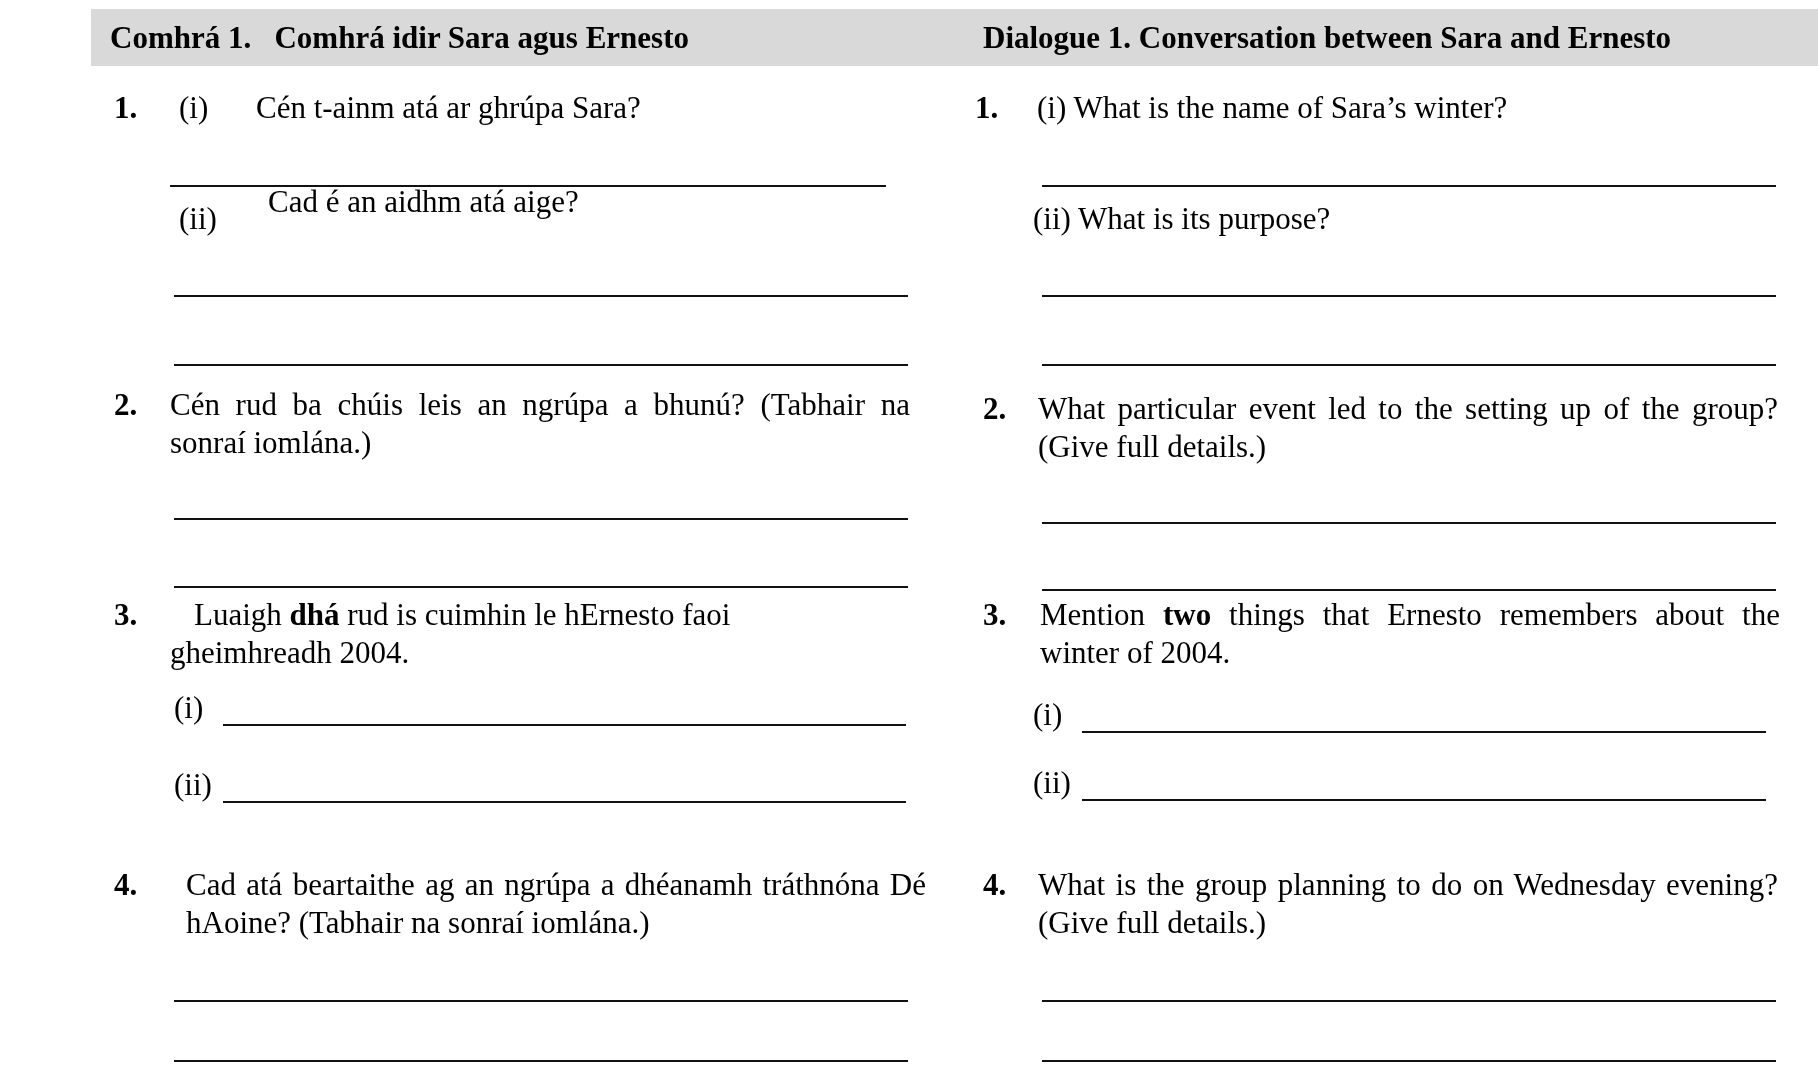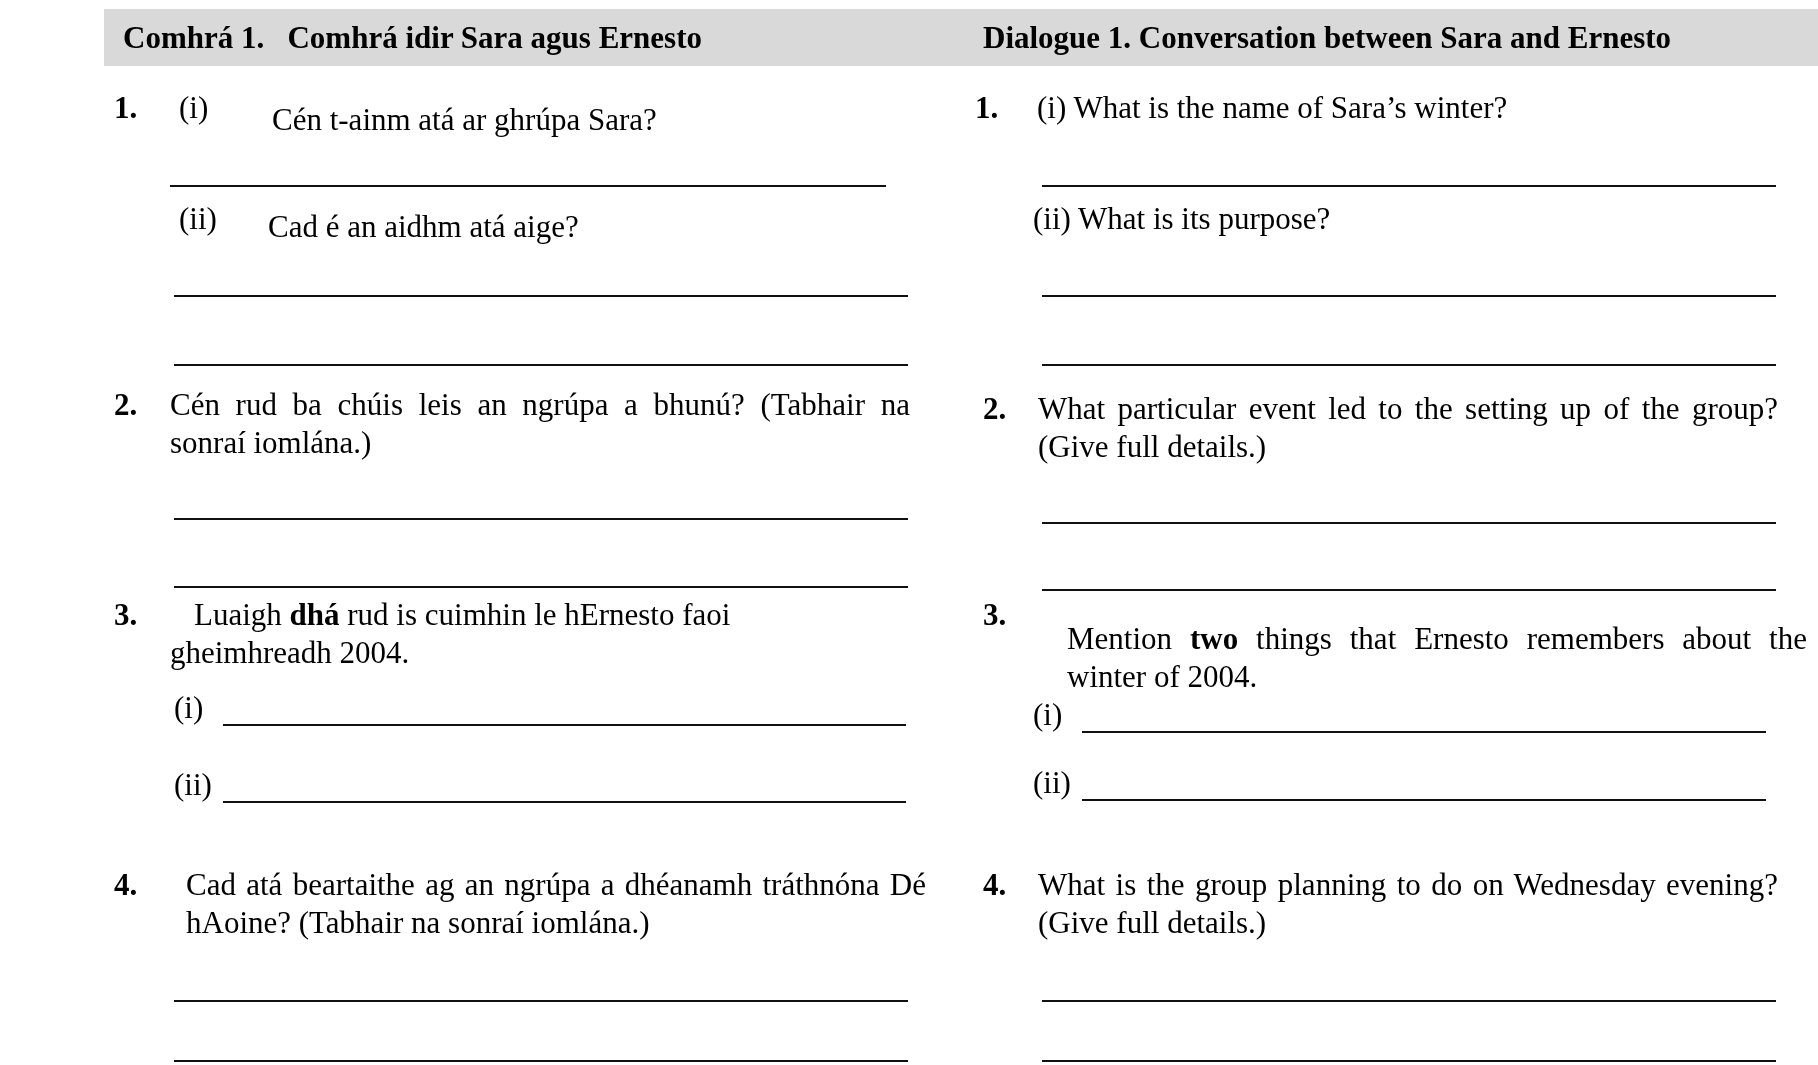--- a/index.html
+++ b/index.html
@@ -9,30 +9,30 @@
   .header span { position:absolute; left:19px; top:11px; font-weight:bold; font-size:31px; line-height:36px; white-space:nowrap; }
   .num { position:absolute; font-weight:bold; font-size:31px; line-height:38px; }
   .txt { position:absolute; font-size:31px; line-height:38px; }
   .just { text-align:justify; text-align-last:left; }
   .line { position:absolute; height:0; border-top:2px solid #111; }
   b { font-weight:bold;text-align:right; }
 </style>
 </head>
 <body>
 
-<div class="header" style="left:104px; width:933px;">
+<div class="header" style="left:91px; width:933px;">
   <span style="white-space:pre;">Comhrá 1.   Comhrá idir Sara agus Ernesto</span>
 </div>
 
 <div class="num" style="left:114px; top:89px;">1.</div>
 <div class="txt" style="left:179px; top:89px;">(i)</div>
-<div class="txt" style="left:272px; top:89px;margin-top:12px;">Cén t-ainm atá ar ghrúpa Sara?</div>
+<div class="txt" style="left:256px; top:89px;">Cén t-ainm atá ar ghrúpa Sara?</div>
 <div class="line" style="left:170px; width:716px; top:185px;"></div>
 <div class="txt" style="left:179px; top:200px;">(ii)</div>
-<div class="txt" style="left:268px; top:208px;text-align:center;">Cad é an aidhm atá aige?</div>
+<div class="txt" style="left:268px; top:183px;text-align:center;">Cad é an aidhm atá aige?</div>
 <div class="line" style="left:174px; width:734px; top:295px;"></div>
 <div class="line" style="left:174px; width:734px; top:364px;"></div>
 
 <div class="num" style="left:114px; top:386px;">2.</div>
 <div class="txt just" style="left:170px; top:386px; width:740px;">Cén rud ba chúis leis an ngrúpa a bhunú?  (Tabhair na sonraí iomlána.)</div>
 <div class="line" style="left:174px; width:734px; top:518px;"></div>
 <div class="line" style="left:174px; width:734px; top:586px;"></div>
 
 <div class="num" style="left:114px; top:596px;">3.</div>
 <div class="txt" style="left:170px; top:596px; width:620px;">
@@ -58,21 +58,21 @@
 <div class="txt" style="left:1033px; top:200px;">(ii) What is its purpose?</div>
 <div class="line" style="left:1042px; width:734px; top:295px;"></div>
 <div class="line" style="left:1042px; width:734px; top:364px;"></div>
 
 <div class="num" style="left:983px; top:390px;">2.</div>
 <div class="txt just" style="left:1038px; top:390px; width:740px;">What particular event led to the setting up of the group? (Give full details.)</div>
 <div class="line" style="left:1042px; width:734px; top:522px;"></div>
 <div class="line" style="left:1042px; width:734px; top:589px;"></div>
 
 <div class="num" style="left:983px; top:596px;">3.</div>
-<div class="txt just" style="left:1067px; top:596px; width:740px;margin-top:24px;">
+<div class="txt just" style="left:1040px; top:596px; width:740px;">
   <span style="white-space:pre;">Mention </span><b>two</b><span style="white-space:pre-wrap;"> things that Ernesto remembers about the winter of 2004.</span>
 </div>
 <div class="txt" style="left:1033px; top:696px;">(i)</div>
 <div class="line" style="left:1082px; width:684px; top:731px;"></div>
 <div class="txt" style="left:1033px; top:764px;">(ii)</div>
 <div class="line" style="left:1082px; width:684px; top:799px;"></div>
 
 <div class="num" style="left:983px; top:866px;">4.</div>
 <div class="txt just" style="left:1038px; top:866px; width:740px;">What is the group planning to do on Wednesday evening? (Give full details.)</div>
 <div class="line" style="left:1042px; width:734px; top:1000px;"></div>

